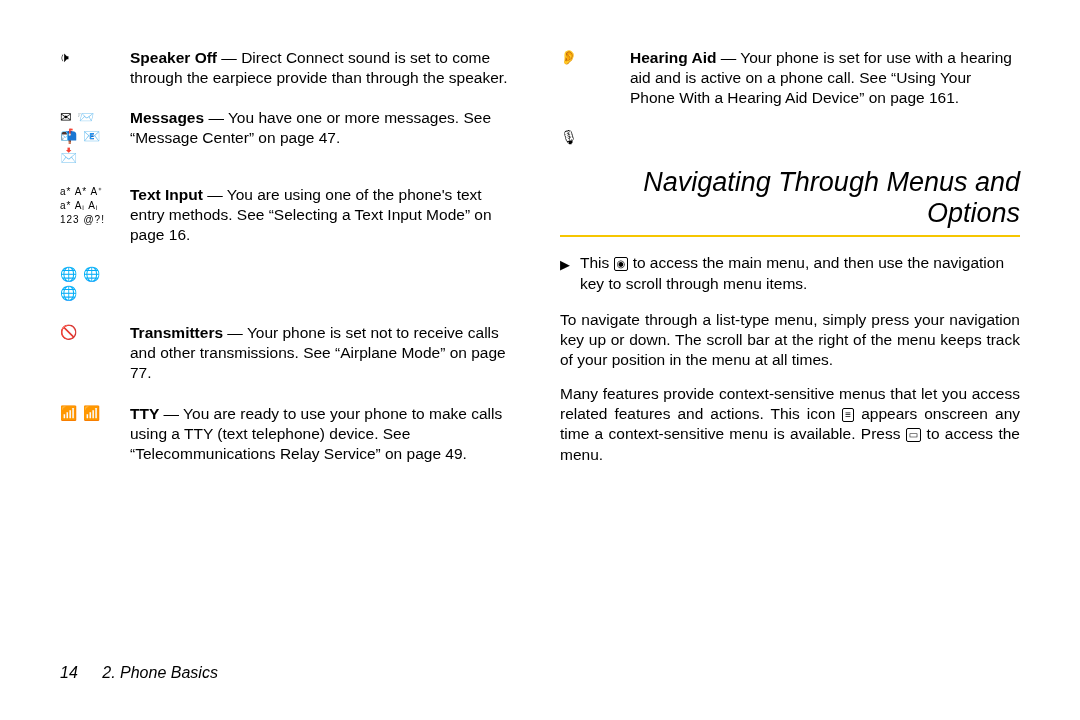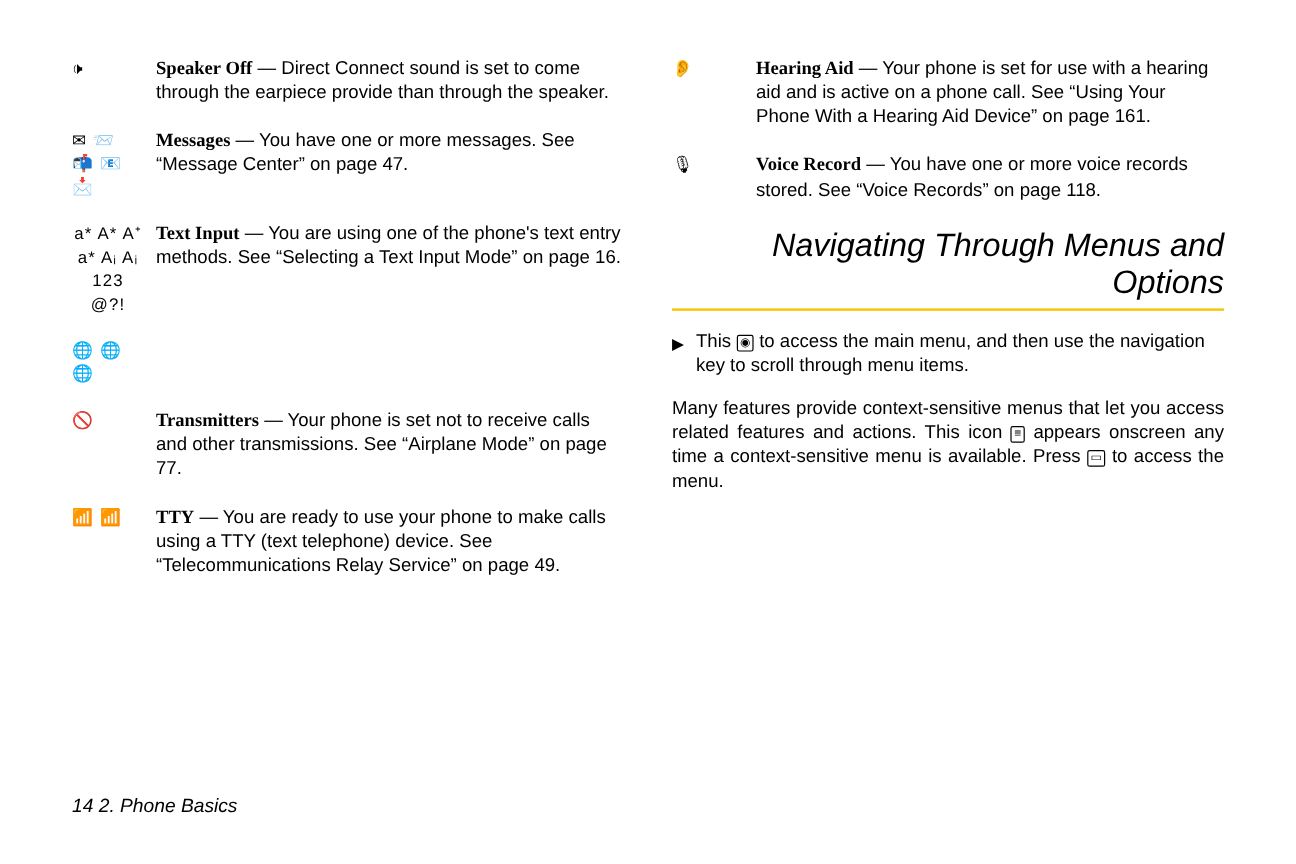--- a/index.html
+++ b/index.html
@@ -4,35 +4,35 @@
 <style>
   html,body{margin:0;padding:0;background:#fff;color:#000;}
   body{width:1080px;height:720px;position:relative;
        font-family:"Helvetica Neue",Helvetica,Arial,sans-serif;
        font-size:15.5px;line-height:1.3;}
   .page{display:flex;gap:40px;padding:48px 60px 0 60px;}
   .col{flex:1;min-width:0;}
   .item{display:flex;align-items:flex-start;gap:10px;margin-bottom:20px;}
   .icons{width:60px;flex-shrink:0;font-size:14px;line-height:1.35;
          letter-spacing:1px;text-align:left;}
-  .tiny{font-size:14px;line-height:1.4;white-space:normal;text-align:center;}
+  .tiny{font-size:10px;line-height:1.4;white-space:normal;}
   .desc{flex:1;}
-  .desc b, .desc strong{font-weight:700;font-family:Liberation Serif, serif;}
+  .desc b, .desc strong{font-weight:700;}
   .hdr{font-style:italic;font-weight:400;font-size:27px;line-height:1.15;
        margin:14px 0 6px 0;text-align:right;}
   .rule{border:none;border-bottom:2px solid #f6c600;margin:0 0 16px 0;}
   .bullet-row{display:flex;align-items:flex-start;gap:10px;margin-bottom:16px;}
   .bullet-mark{flex-shrink:0;font-size:13px;line-height:1.6;margin-top:2px;}
   .para{margin-bottom:14px;text-align:justify;}
   .key{display:inline-block;border:1.2px solid #000;border-radius:2px;
        font-size:10px;padding:0 2px;line-height:12px;vertical-align:1px;
        font-family:inherit;}
   .footer{position:absolute;left:60px;bottom:36px;font-style:italic;
           font-size:16px;}
-  .footer .pg{font-weight:400;font-style:italic;}
+  .footer .pg{font-weight:400;margin-right:20px;font-style:italic;}
 </style>
 </head>
 <body>
 
 <div class="page">
 
   <div class="col">
 
     <div class="item">
       <div class="icons">🕩</div>
@@ -84,35 +84,33 @@
 
     <div class="item">
       <div class="icons">👂</div>
       <div class="desc">
         <strong>Hearing Aid</strong><span> — Your phone is set for use with a hearing aid and is active on a phone call. See “Using Your Phone With a Hearing Aid Device” on page 161.</span>
       </div>
     </div>
 
     <div class="item">
       <div class="icons">🎙</div>
-      <div class="desc">
-        <strong>Voice Record</strong><span> — You have one or more voice records stored. See “Voice Records” on page 118.</span>
-      </div>
     </div>
 
     <h2 class="hdr">Navigating Through Menus and Options</h2>
     <hr class="rule">
 
     <div class="bullet-row">
       <span class="bullet-mark">▶</span>
       <div>
         <span>This </span><span class="key">◉</span><span> to access the main menu, and then use the navigation key to scroll through menu items.</span>
       </div>
     </div>
 
+    <div class="para">To navigate through a list-type menu, simply press your navigation key up or down. The scroll bar at the right of the menu keeps track of your position in the menu at all times.</div>
 
     <div class="para">
       <span>Many features provide context-sensitive menus that let you access related features and actions. This icon </span><span class="key">≡</span><span> appears onscreen any time a context-sensitive menu is available. Press </span><span class="key">▭</span><span> to access the menu.</span>
     </div>
 
   </div>
 </div>
 
 <div class="footer">
   <span class="pg">14</span>

